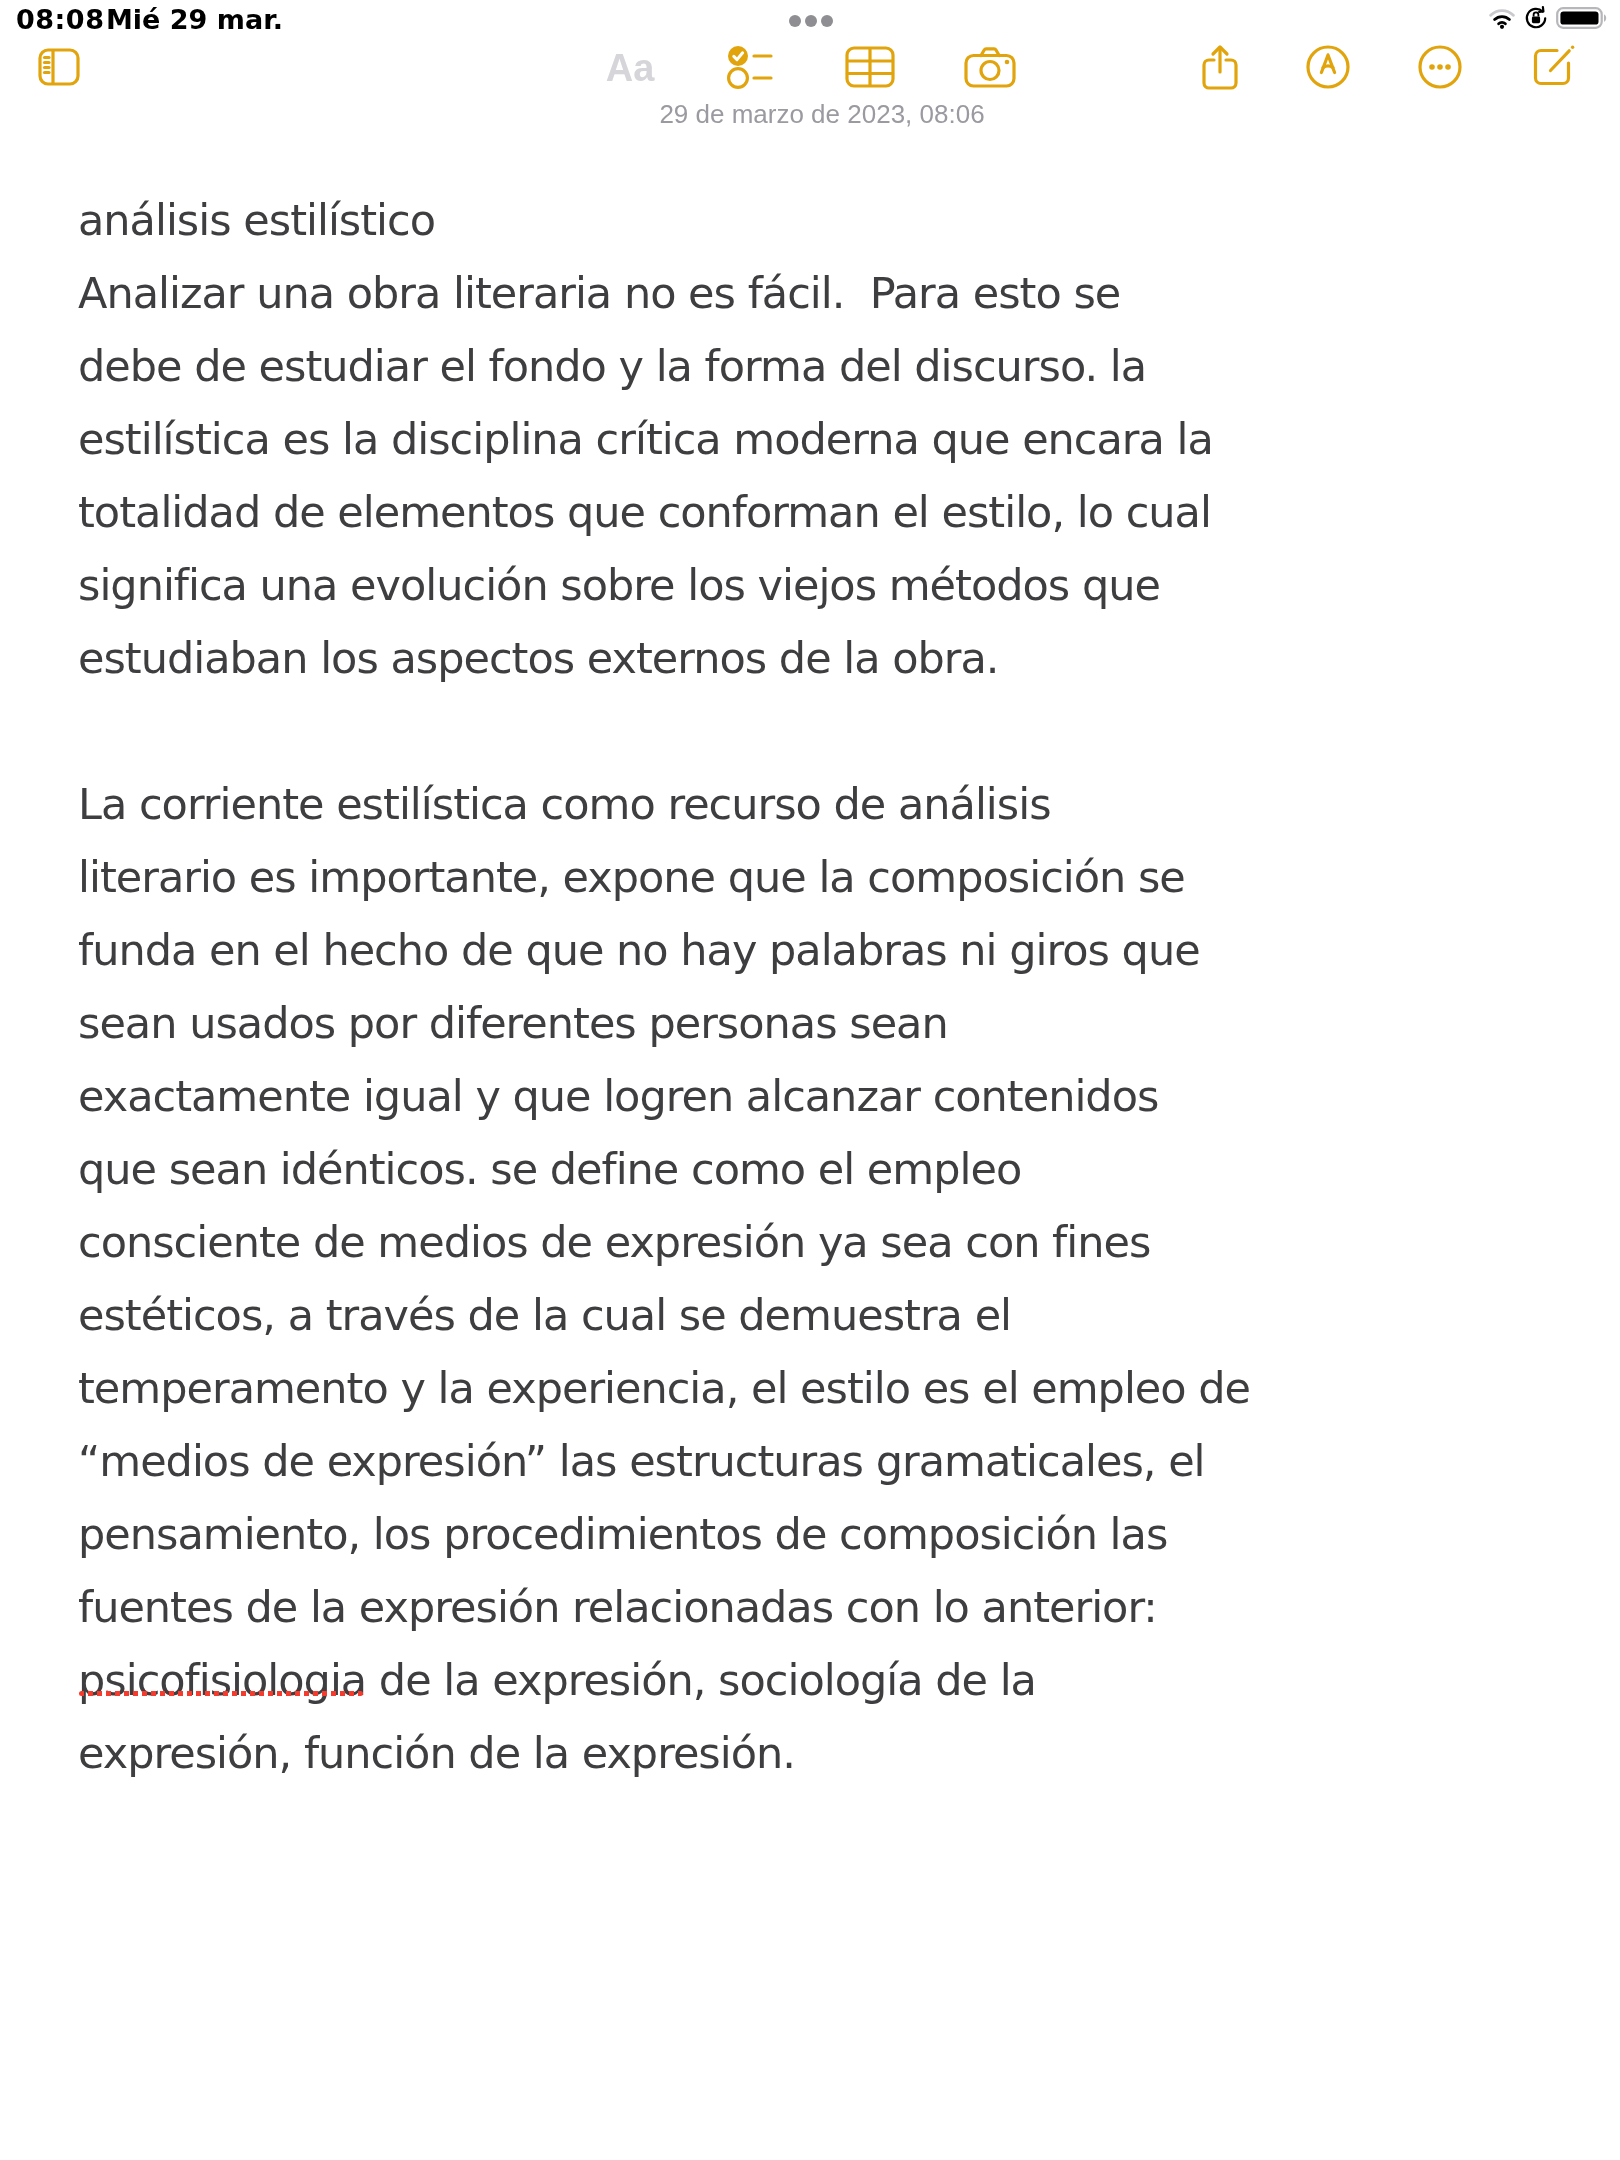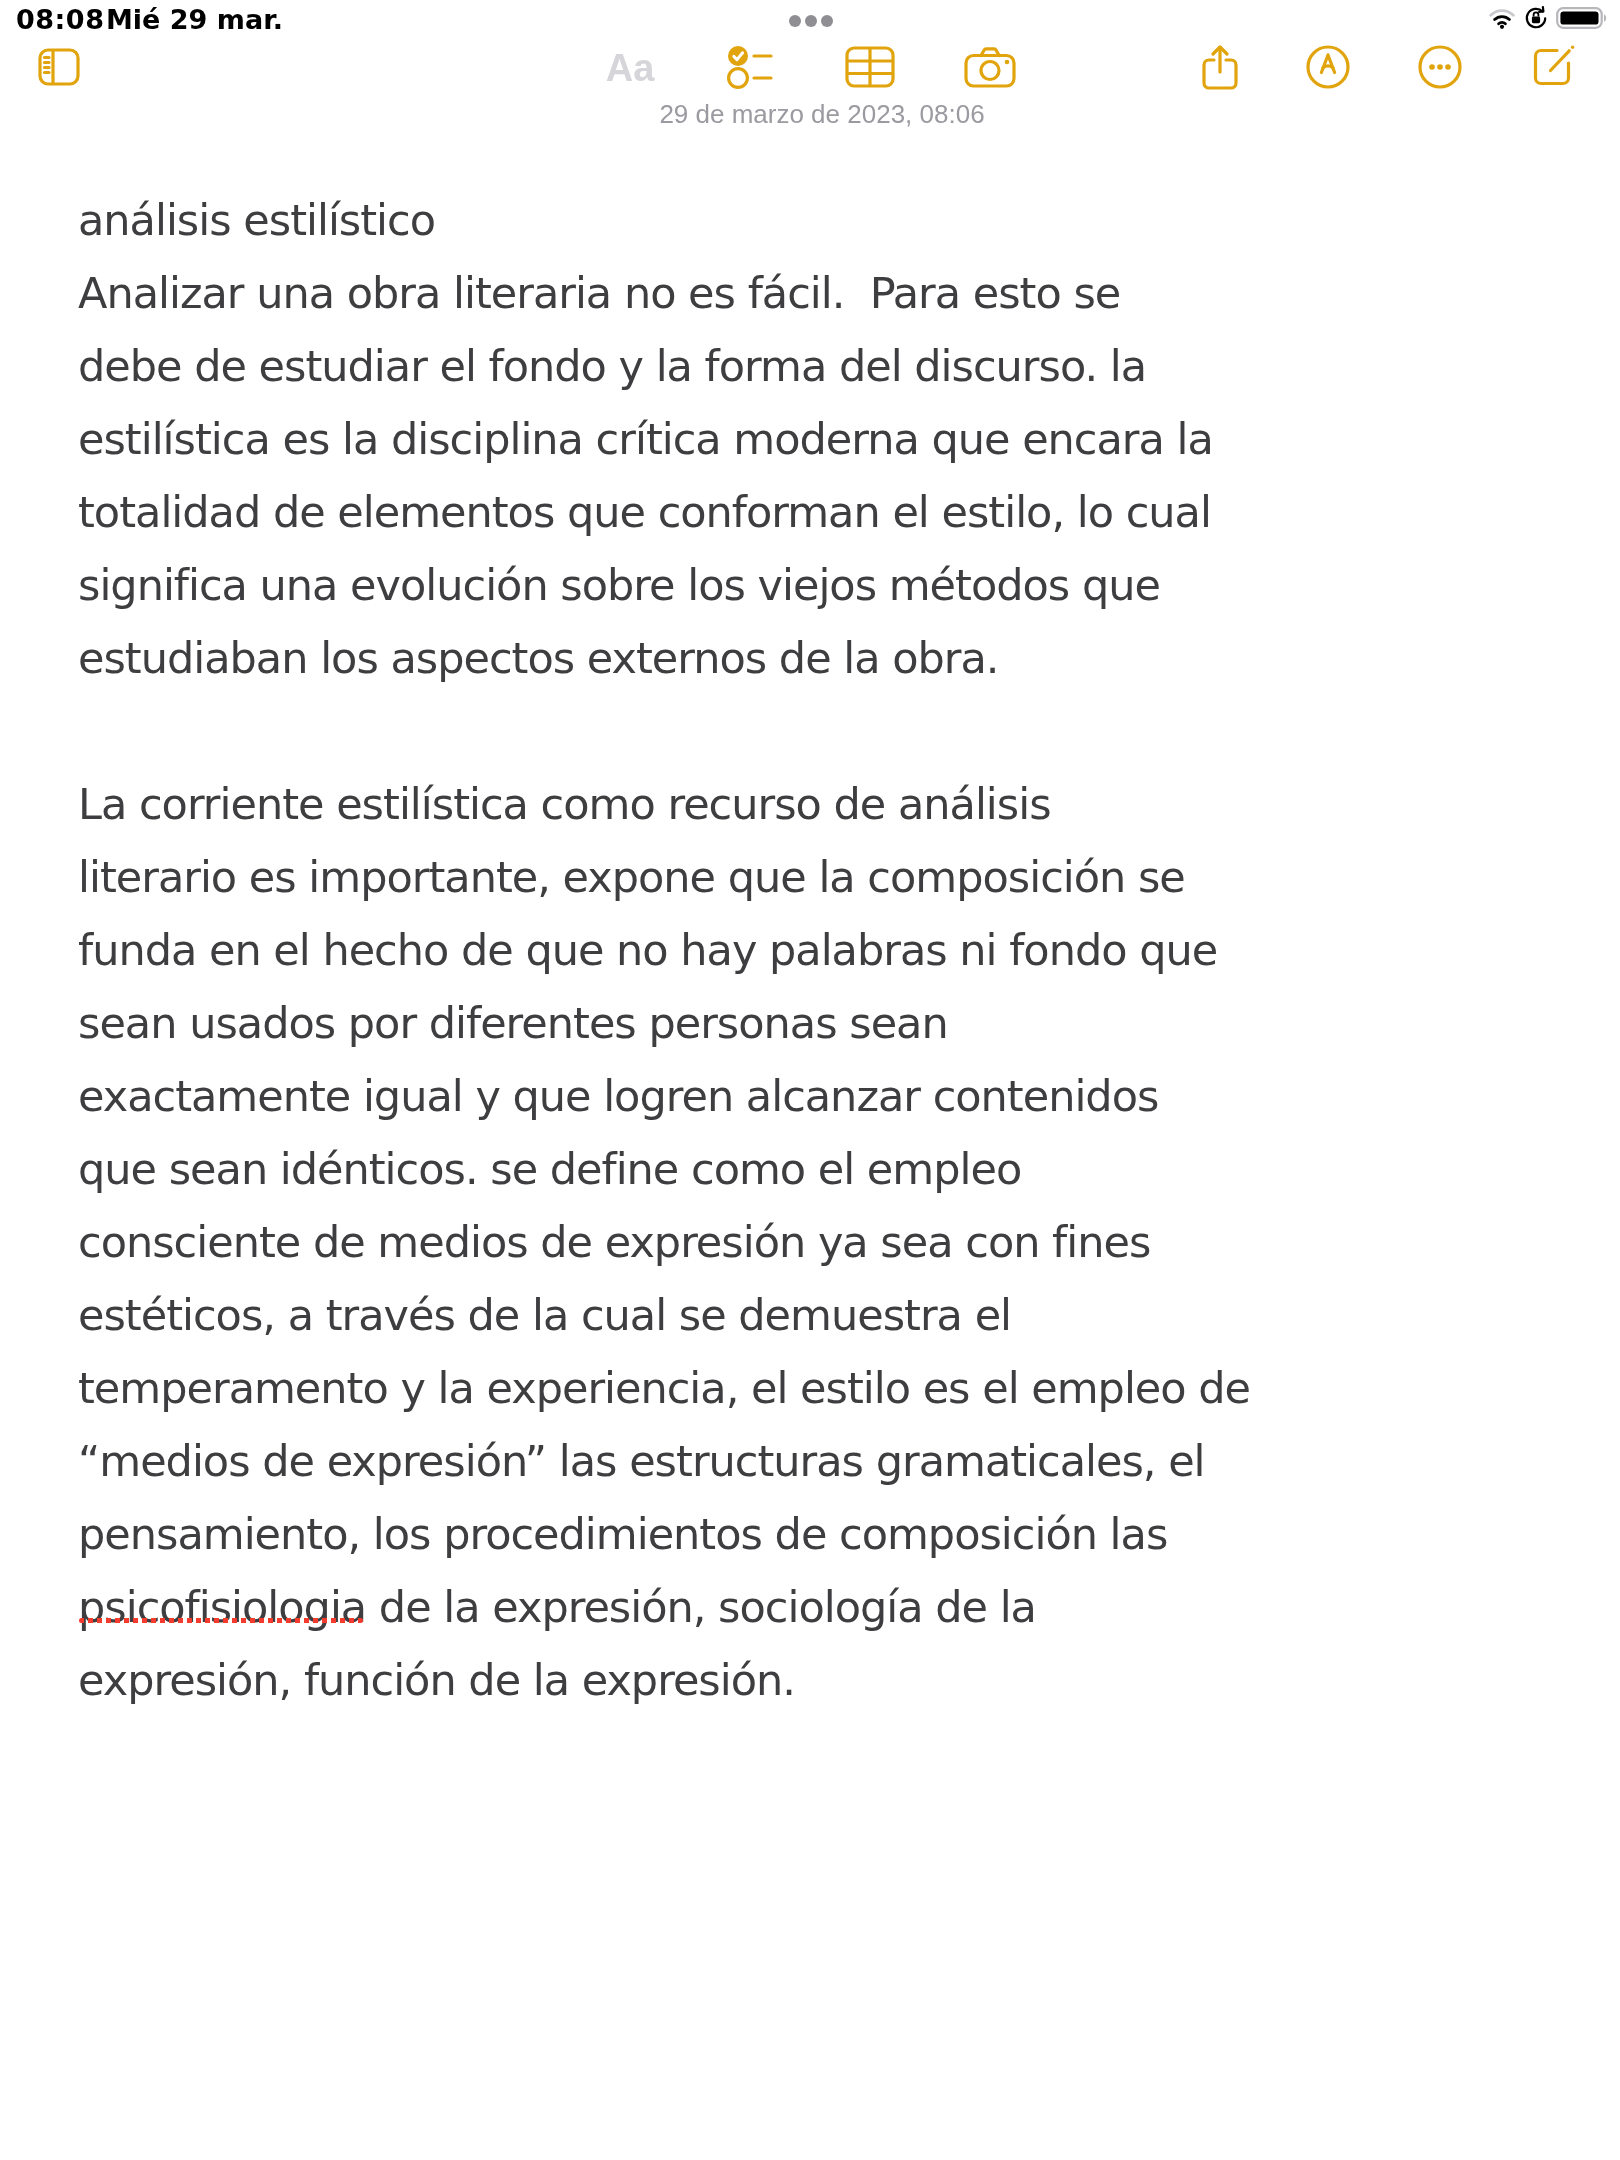--- a/index.html
+++ b/index.html
@@ -179,26 +179,27 @@
     <div class="line">análisis estilístico</div>
     <div class="line">Analizar una obra literaria no es fácil.  Para esto se</div>
     <div class="line">debe de estudiar el fondo y la forma del discurso. la</div>
     <div class="line">estilística es la disciplina crítica moderna que encara la</div>
     <div class="line">totalidad de elementos que conforman el estilo, lo cual</div>
     <div class="line">significa una evolución sobre los viejos métodos que</div>
     <div class="line">estudiaban los aspectos externos de la obra.</div>
     <div class="line"></div>
     <div class="line">La corriente estilística como recurso de análisis</div>
     <div class="line">literario es importante, expone que la composición se</div>
-    <div class="line">funda en el hecho de que no hay palabras ni fondo que</div>
+    <div class="line">funda en el hecho de que no hay palabras ni giros que</div>
     <div class="line">sean usados por diferentes personas sean</div>
     <div class="line">exactamente igual y que logren alcanzar contenidos</div>
     <div class="line">que sean idénticos. se define como el empleo</div>
     <div class="line">consciente de medios de expresión ya sea con fines</div>
     <div class="line">estéticos, a través de la cual se demuestra el</div>
     <div class="line">temperamento y la experiencia, el estilo es el empleo de</div>
     <div class="line">“medios de expresión” las estructuras gramaticales, el</div>
     <div class="line">pensamiento, los procedimientos de composición las</div>
+    <div class="line">fuentes de la expresión relacionadas con lo anterior:</div>
     <div class="line"><span class="misspell">psicofisiologia</span><span> de la expresión, sociología de la</span></div>
     <div class="line">expresión, función de la expresión.</div>
   </div>
 
 </div>
 
 </body></html>

